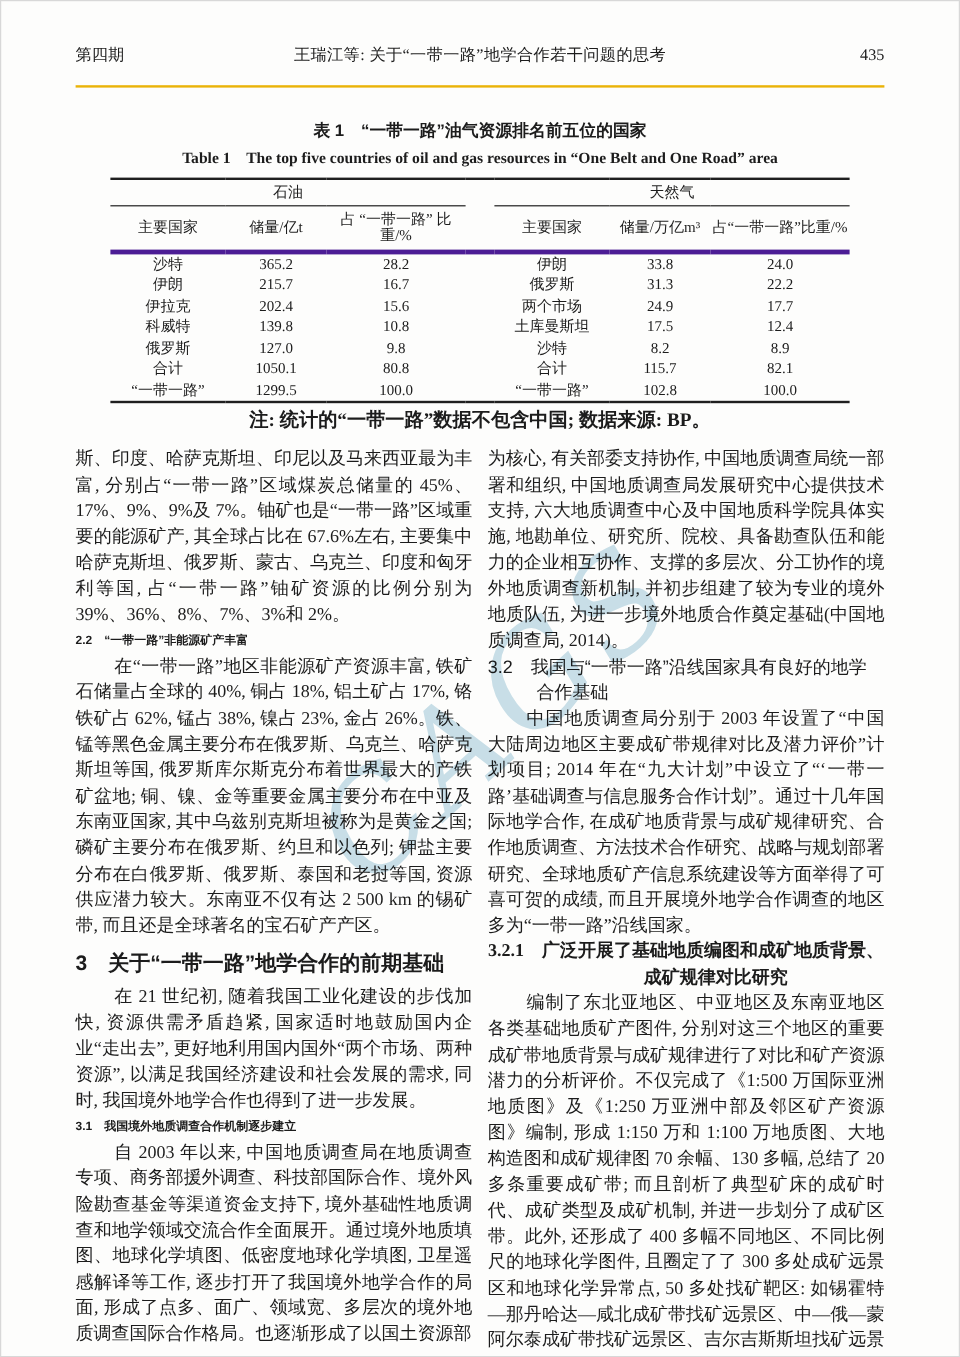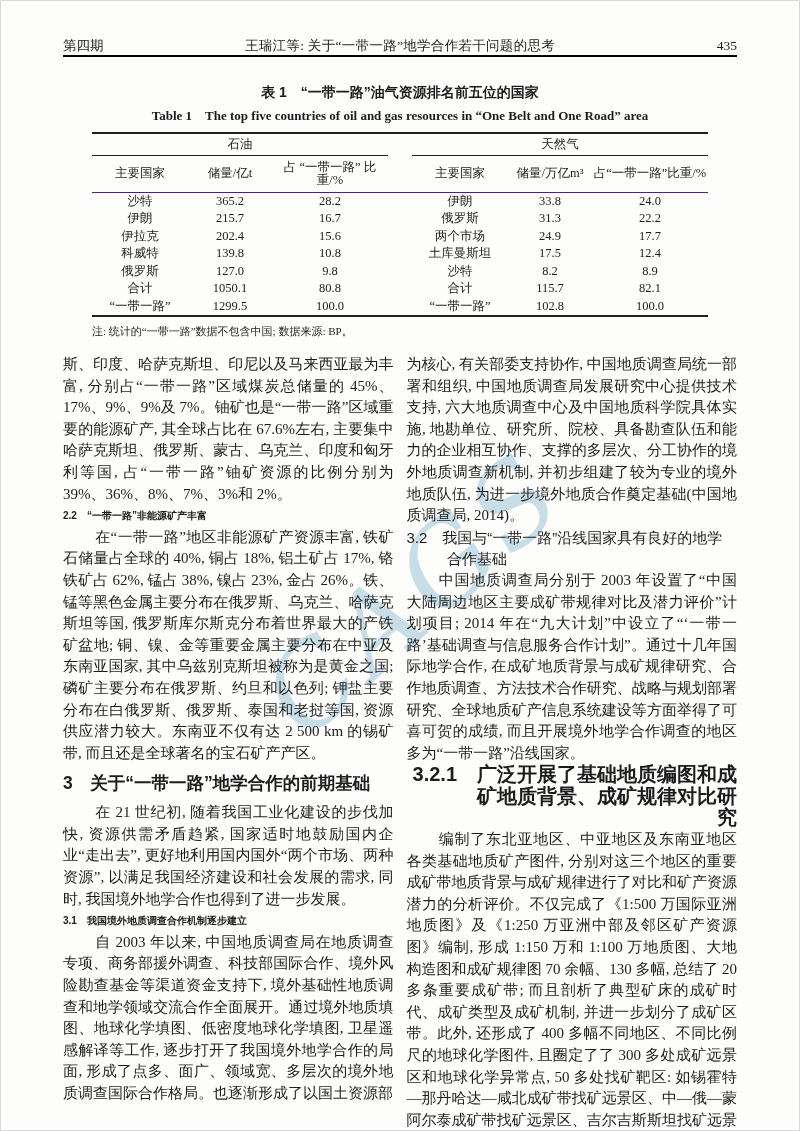--- a/index.html
+++ b/index.html
@@ -14,22 +14,22 @@
     color:#1c1c1c;
     overflow:hidden;
     border:1px solid #d8d8d8;
   }
   
   .running-head{
     display:grid;
     grid-template-columns:1fr auto 1fr;
     align-items:baseline;
     font-size:13.5px;
-    border-bottom:2px solid #000000;
-    padding-bottom:0;
+    border-bottom:2px solid #eab308;
+    padding-bottom:16px;
   }
   .rh-issue{justify-self:start;}
   .rh-title{justify-self:center;letter-spacing:.3px;}
   .rh-page{justify-self:end;}
   
   .cap-zh{
     margin-top:27px;
     text-align:center;
     font-family:"Liberation Sans","DejaVu Sans",sans-serif;
     font-weight:bold;font-size:14px;
@@ -45,29 +45,29 @@
     border-top:2px solid #1f1f1f;
     border-bottom:2px solid #1f1f1f;
     font-size:12.5px;
   }
   table.res td,table.res th{
     font-weight:normal;text-align:center;
     padding:1px 0;line-height:13.5px;
   }
   tr.grp-row td{border-bottom:1px solid #1f1f1f;padding:4px 0 3px;}
   tr.grp-row td.spacer{border-bottom:none;}
-  tr.head-row th{border-bottom:1px solid #4c1d95;padding:5px 0 4px;}
+  tr.head-row th{border-bottom:4px solid #4c1d95;padding:5px 0 4px;}
   td.spacer,th.spacer{width:24px;}
   col.c-country{width:96px;}
   col.c-val{width:84px;}
   col.c-share{width:116px;}
   tbody.data-rows td{padding:2px 0;}
   .tbl-note{
     width:616px;margin:7px auto 0 auto;
-    font-size:11px;line-height:15px;text-align:left;
+    font-size:16px;line-height:15px;text-align:center;font-weight:bold;
   }
   
   .columns{
     display:flex;gap:13px;margin-top:15px;
   }
   .col{flex:1 1 0;min-width:0;}
   .blk{
     font-size:15px;line-height:21.6px;
     text-align:justify;
   }
@@ -82,23 +82,23 @@
     font-family:"Liberation Sans","DejaVu Sans",sans-serif;
     font-weight:bold;font-size:10px;line-height:21.6px;
     text-align:left;
   }
   .blk.h2hang{
     font-family:"Liberation Sans","DejaVu Sans",sans-serif;
     font-weight:normal;font-size:15px;line-height:21.6px;
     padding-left:2.7em;text-indent:-2.7em;text-align:left;
   }
   .blk.h3hang{
-    font-family:Liberation Sans, sans-serif;
-    font-weight:bold;font-size:20px;line-height:21.6px;
-    padding-left:3.3em;text-indent:-3.3em;text-align:right;
+    font-family:Liberation Serif, serif;
+    font-weight:bold;font-size:15px;line-height:21.6px;
+    padding-left:3.3em;text-indent:-3.3em;text-align:center;
   }
   
   .watermark{
     position:absolute;
     left:238px;top:448px;
     width:350px;height:290px;
     display:flex;align-items:center;justify-content:center;
     transform:rotate(-42deg);
     font-family:"DejaVu Serif","Liberation Serif",serif;
     font-style:italic;

